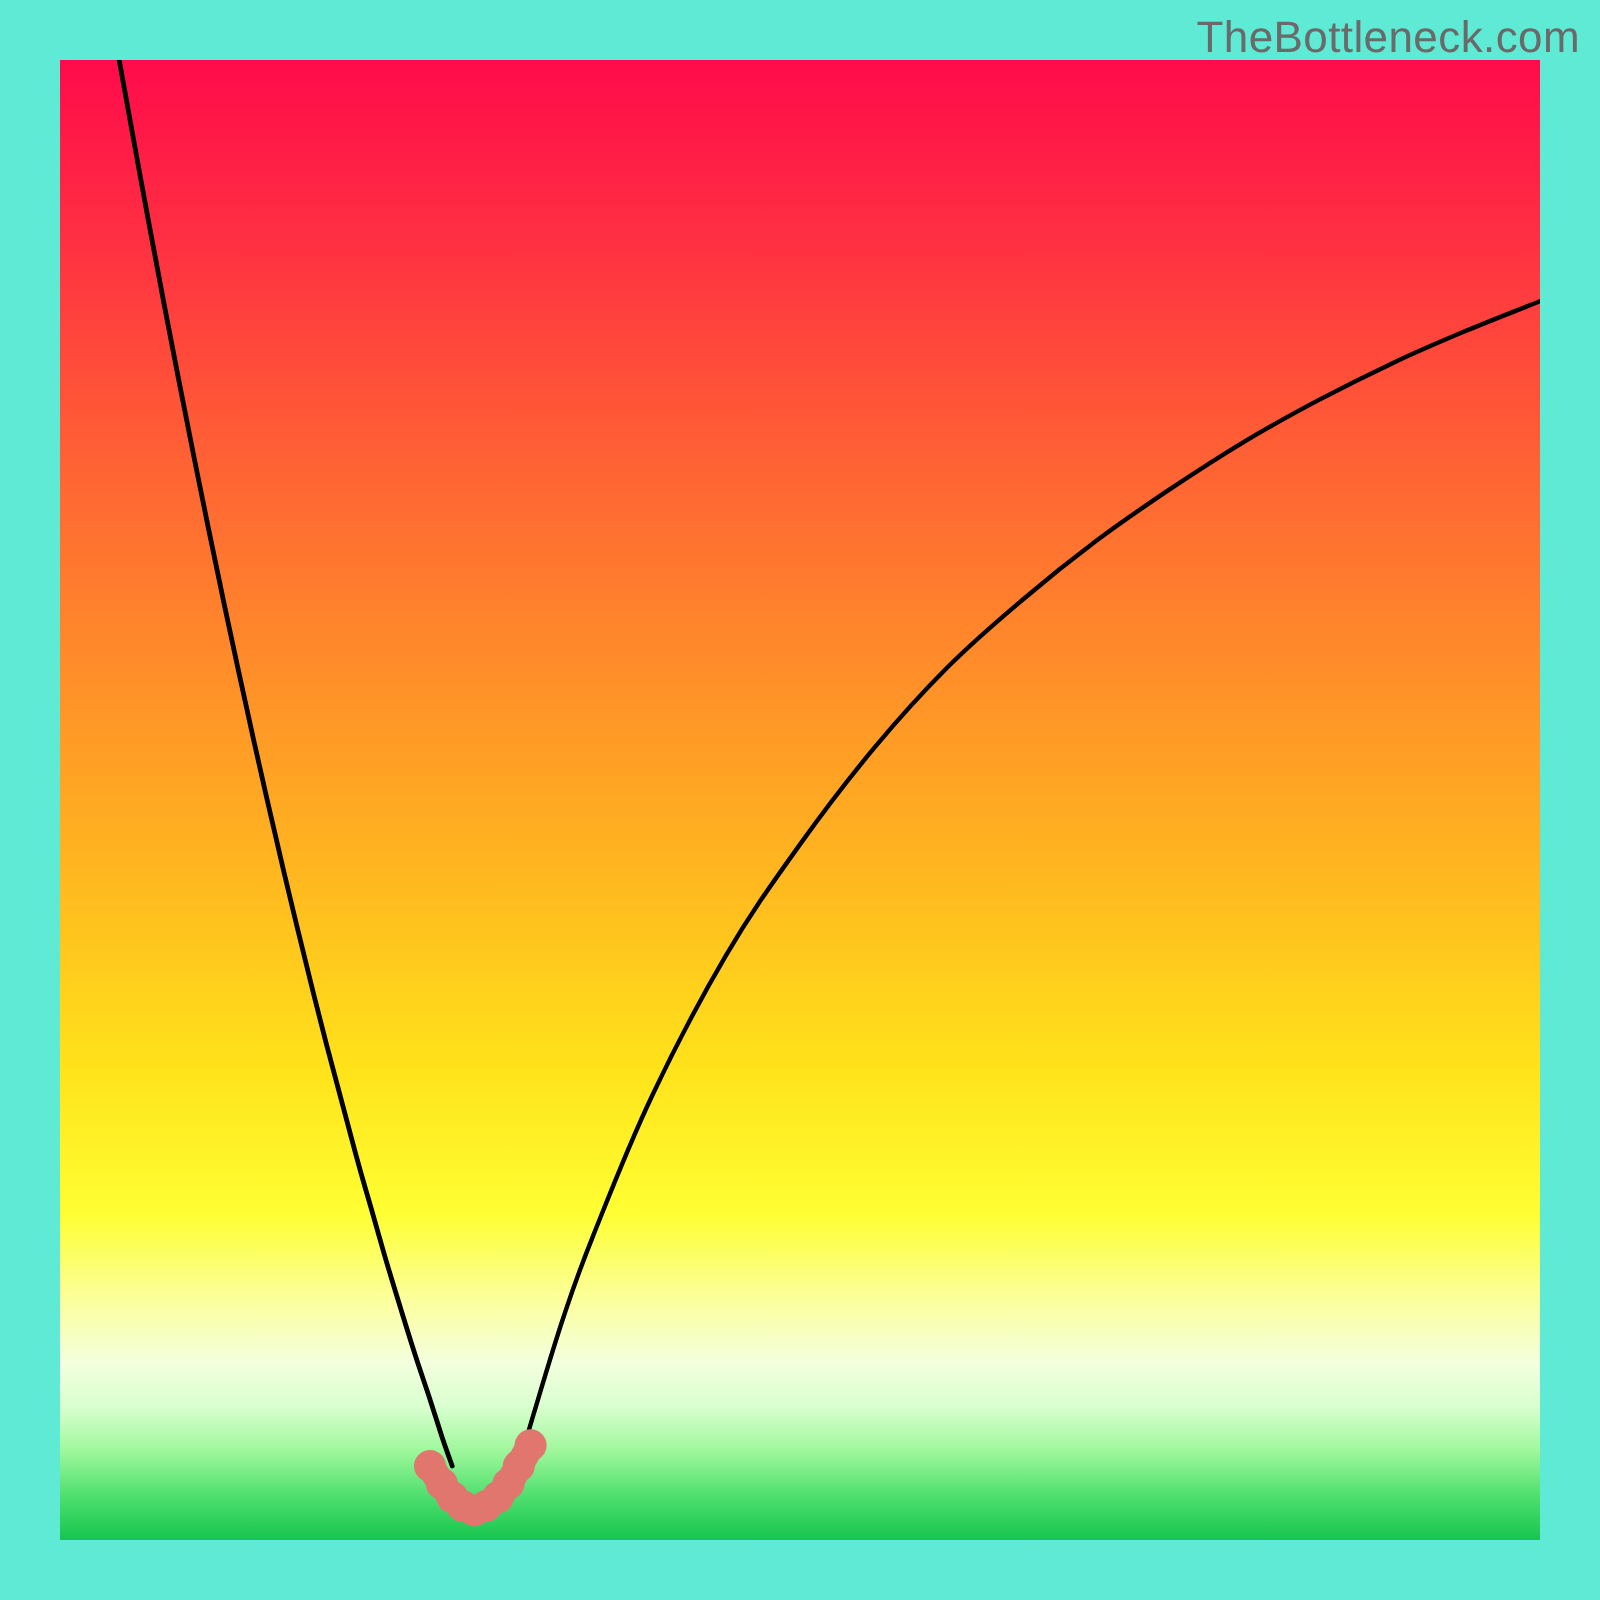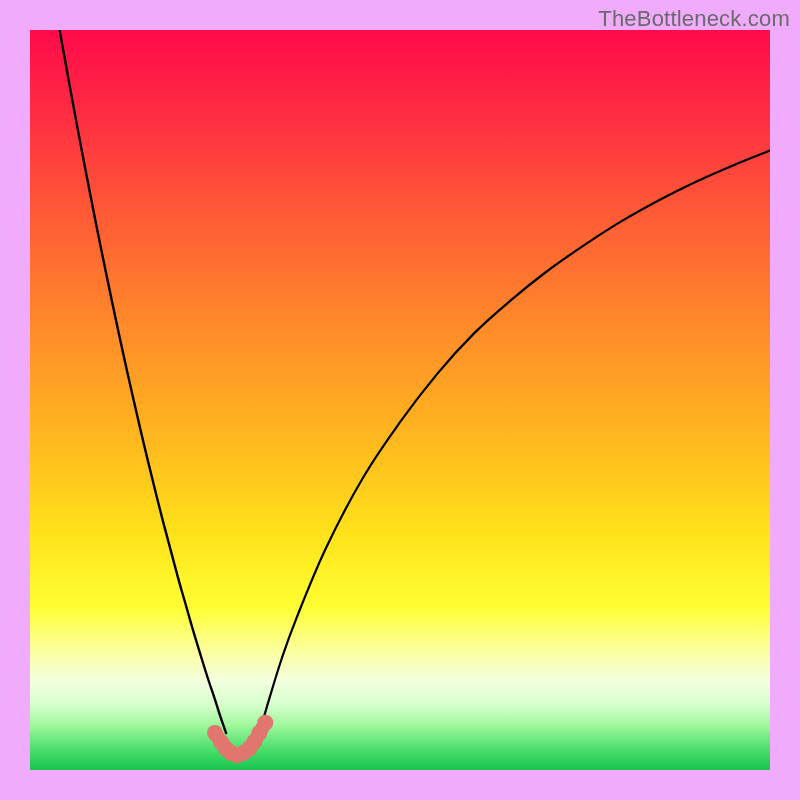--- a/index.html
+++ b/index.html
@@ -8,21 +8,21 @@
     width: 800px;
     height: 800px;
     background: #000;
     overflow: hidden;
     font-family: Arial, Helvetica, sans-serif;
   }
   .frame {
     position: absolute;
     width: 800px;
     height: 800px;
-    background: #f0abfc;
+    background: #5eead4;
   }
   .plot {
     position: absolute;
     left: 30px;
     top: 30px;
     width: 740px;
     height: 740px;
     overflow: hidden;
   }
   .gradient {

